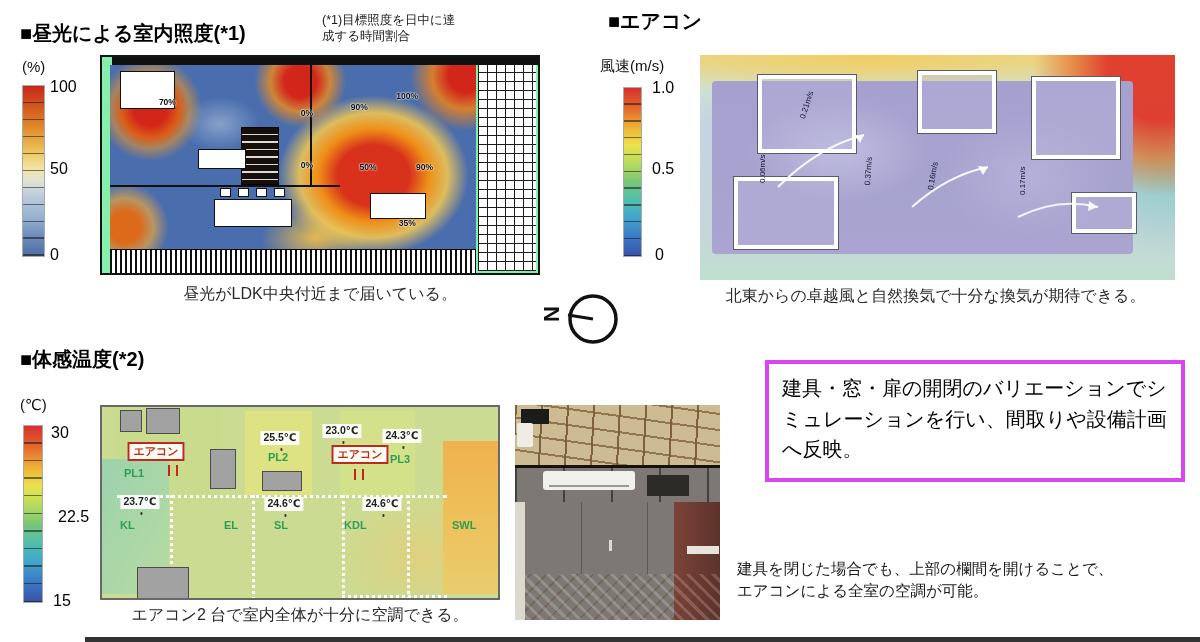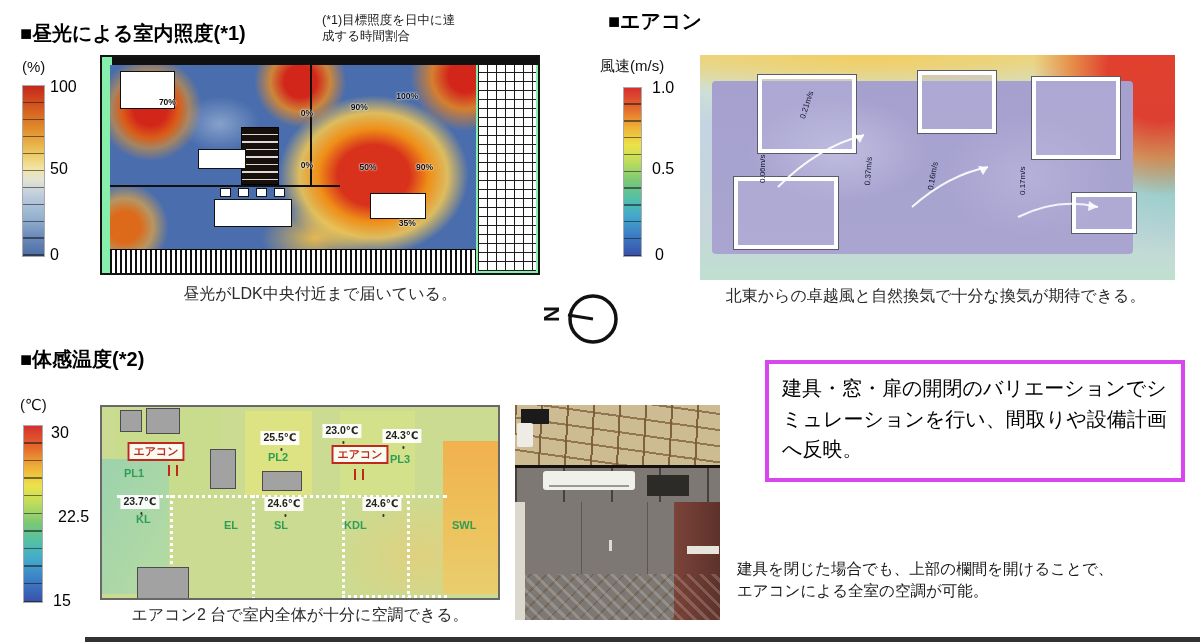--- a/index.html
+++ b/index.html
@@ -235,21 +235,21 @@
     <div class="aircon" style="left:65%; top:40px;">エアコン</div>
     <div class="temp-chip" style="left:10%; top:90px;">23.7℃</div>
     <div class="temp-chip" style="left:45%; top:26px;">25.5℃</div>
     <div class="temp-chip" style="left:60.5%; top:19px;">23.0℃</div>
     <div class="temp-chip" style="left:75.5%; top:24px;">24.3℃</div>
     <div class="temp-chip" style="left:46%; top:92px;">24.6℃</div>
     <div class="temp-chip" style="left:70.5%; top:92px;">24.6℃</div>
     <div class="room-label" style="left:6%; top:62px;">PL1</div>
     <div class="room-label" style="left:42%; top:46px;">PL2</div>
     <div class="room-label" style="left:72.5%; top:48px;">PL3</div>
-    <div class="room-label" style="left:5%; top:108px;margin-left:16px;">KL</div>
+    <div class="room-label" style="left:5%; top:114px;">KL</div>
     <div class="room-label" style="left:31%; top:114px;">EL</div>
     <div class="room-label" style="left:43.5%; top:114px;">SL</div>
     <div class="room-label" style="left:61%; top:114px;">KDL</div>
     <div class="room-label" style="left:88%; top:114px;">SWL</div>
   </div>
   <div class="abs caption" style="left:95px; top:605px; width:410px;">エアコン2 台で室内全体が十分に空調できる。</div>
 
   <div class="abs photo">
     <div class="ph-ceiling"></div>
     <div class="ph-lamp-track"></div>

